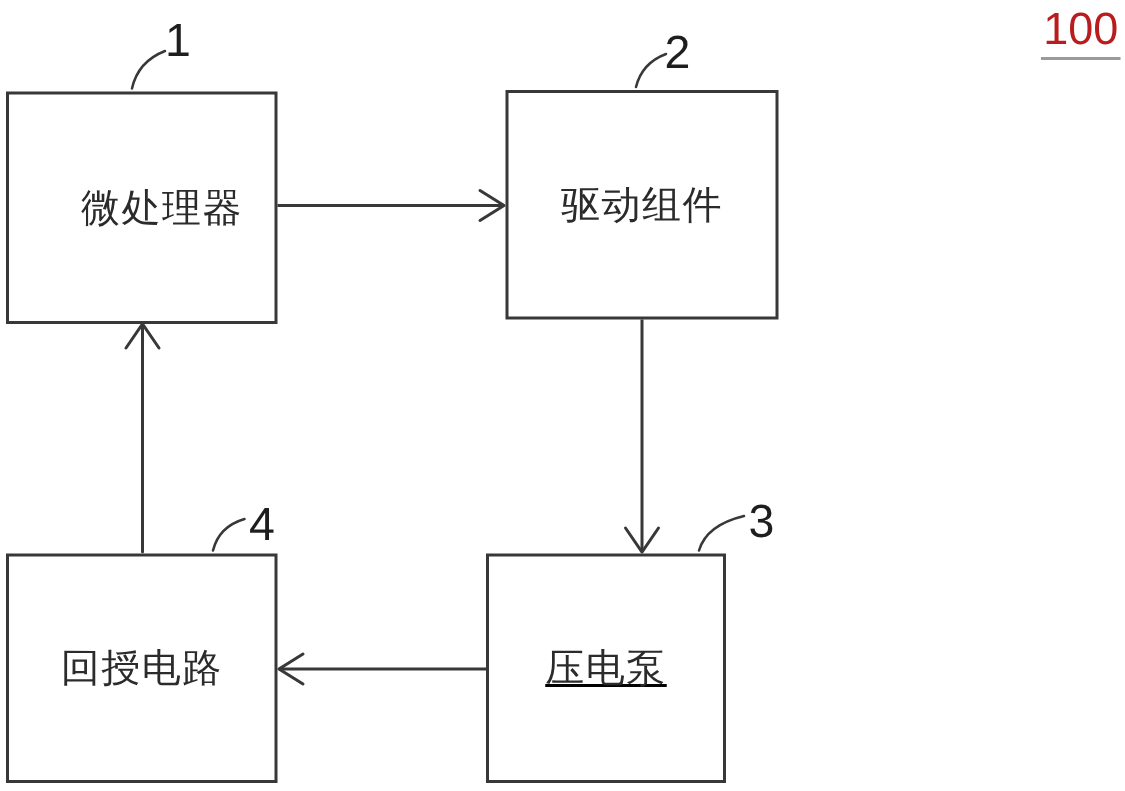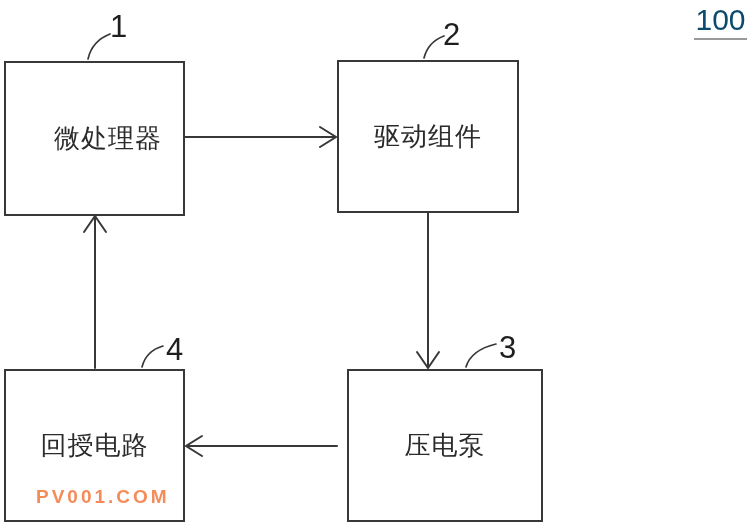--- a/index.html
+++ b/index.html
@@ -32,40 +32,40 @@
     box-sizing: border-box;
   }
   .block-label {
     color: #2b2b2b;
     font-size: 26px;
     letter-spacing: 1px;
     white-space: nowrap;
   }
   .block-1 { left: 4px;   top: 61px;  width: 181px; height: 155px; padding-left: 27px; }
   .block-2 { left: 337px; top: 60px;  width: 182px; height: 153px; text-align: right; }
-  .block-3 { left: 347px; top: 369px; width: 196px; height: 153px; }
+  .block-3 { left: 324px; top: 369px; width: 160px; height: 153px; text-decoration: underline; }
   .block-4 { left: 4px;   top: 369px; width: 181px; height: 153px; text-align: right; }
   .ref-num {
     position: absolute;
     color: #1e1e1e;
     font-size: 31px;
     line-height: 1;
     white-space: nowrap;
   }
   .ref-1 { left: 110px; top: 11px; }
   .ref-2 { left: 443px; top: 19px; }
   .ref-3 { left: 499px; top: 332px; }
   .ref-4 { left: 166px; top: 334px; }
   .fig-ref {
     position: absolute;
     left: 694px;
     top: 5px;
     width: 53px;
     text-align: center;
-    color: #0c4a6e;
+    color: #b91c1c;
     font-size: 30px;
     line-height: 1;
     padding-bottom: 3px;
     border-bottom: 2px solid #9a9a9a;
   }
   .watermark {
     position: absolute;
     left: 36px;
     top: 486px;
     color: #f68b5a;
@@ -121,15 +121,14 @@
   </div>
   <div class="block block-4">
     <span class="block-label">回授电路</span>
   </div>
 
   <span class="ref-num ref-1">1</span>
   <span class="ref-num ref-2">2</span>
   <span class="ref-num ref-3">3</span>
   <span class="ref-num ref-4">4</span>
 
-  <span class="watermark">PV001.COM</span>
 
 </div>
 
 </body></html>

